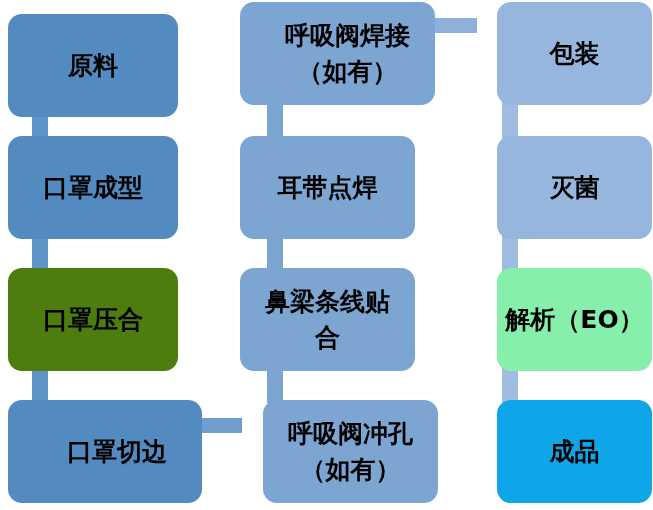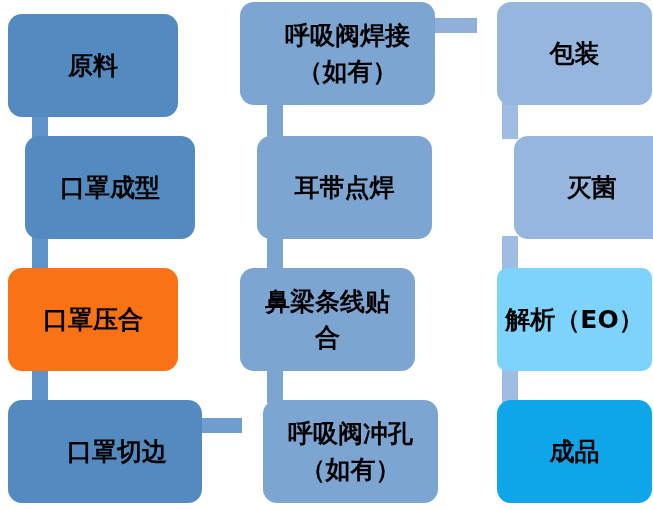--- a/index.html
+++ b/index.html
@@ -32,21 +32,21 @@
   .conn {
     position: absolute;
     z-index: 1;
   }
   
   .c1 { left: 8px;   width: 170px; }
   .c2 { left: 240px; width: 175px; }
   .c3 { left: 497px; width: 155px; }
   
   .r1 { top: 2px;   height: 103px; }
-  .r2 { top: 136px; height: 103px; margin-left: 17px; }
+  .r2 { top: 136px; height: 103px; }
   .r3 { top: 268px; height: 103px; }
   .r4 { top: 400px; height: 103px; }
   
   .vconn { width: 16px; }
   .vc1 { left: 32px; }
   .vc2 { left: 267px; }
   .vc3 { left: 502px; }
   .vg1 { top: 102px; height: 37px; }
   .vg2 { top: 236px; height: 35px; }
   .vg3 { top: 368px; height: 35px; }
@@ -70,29 +70,29 @@
 
   <div class="conn vconn vc3 vg1" style="background-color: rgb(159, 188, 226);"></div>
   <div class="conn vconn vc3 vg2" style="background-color: rgb(159, 188, 226);"></div>
   <div class="conn vconn vc3 vg3" style="background-color: rgb(159, 188, 226);"></div>
 
   <div class="conn hconn hc-bottom" style="background-color: rgb(110, 157, 206);"></div>
   <div class="conn hconn hc-top" style="background-color: rgb(143, 176, 218);"></div>
 
   <div class="box c1 r1" style="background-color: rgb(83, 138, 191); margin-top: 12px;">原料</div>
   <div class="box c1 r2" style="background-color: rgb(83, 138, 191);">口罩成型</div>
-  <div class="box c1 r3" style="background-color: #f97316;">口罩压合</div>
+  <div class="box c1 r3" style="background-color: #4d7c0f;">口罩压合</div>
   <div class="box c1 r4" style="background-color: rgb(83, 138, 191); padding-left: 24px;">口罩切边</div>
 
   <div class="box c2 r1" style="background-color: rgb(124, 165, 210); padding-left: 20px;">呼吸阀焊接
 （如有）</div>
   <div class="box c2 r2" style="background-color: rgb(124, 165, 210);">耳带点焊</div>
   <div class="box c2 r3" style="background-color: rgb(124, 165, 210);">鼻梁条线贴
 合</div>
   <div class="box c2 r4" style="background-color: rgb(124, 165, 210); margin-left: 23px;">呼吸阀冲孔
 （如有）</div>
 
   <div class="box c3 r1" style="background-color: rgb(151, 182, 222);">包装</div>
   <div class="box c3 r2" style="background-color: rgb(151, 182, 222);">灭菌</div>
-  <div class="box c3 r3" style="background-color: #7dd3fc; border-radius: 10px;">解析（EO）</div>
+  <div class="box c3 r3" style="background-color: #86efac;">解析（EO）</div>
   <div class="box c3 r4" style="background-color: #0ea5e9;">成品</div>
 
 </div>
 
 </body></html>

